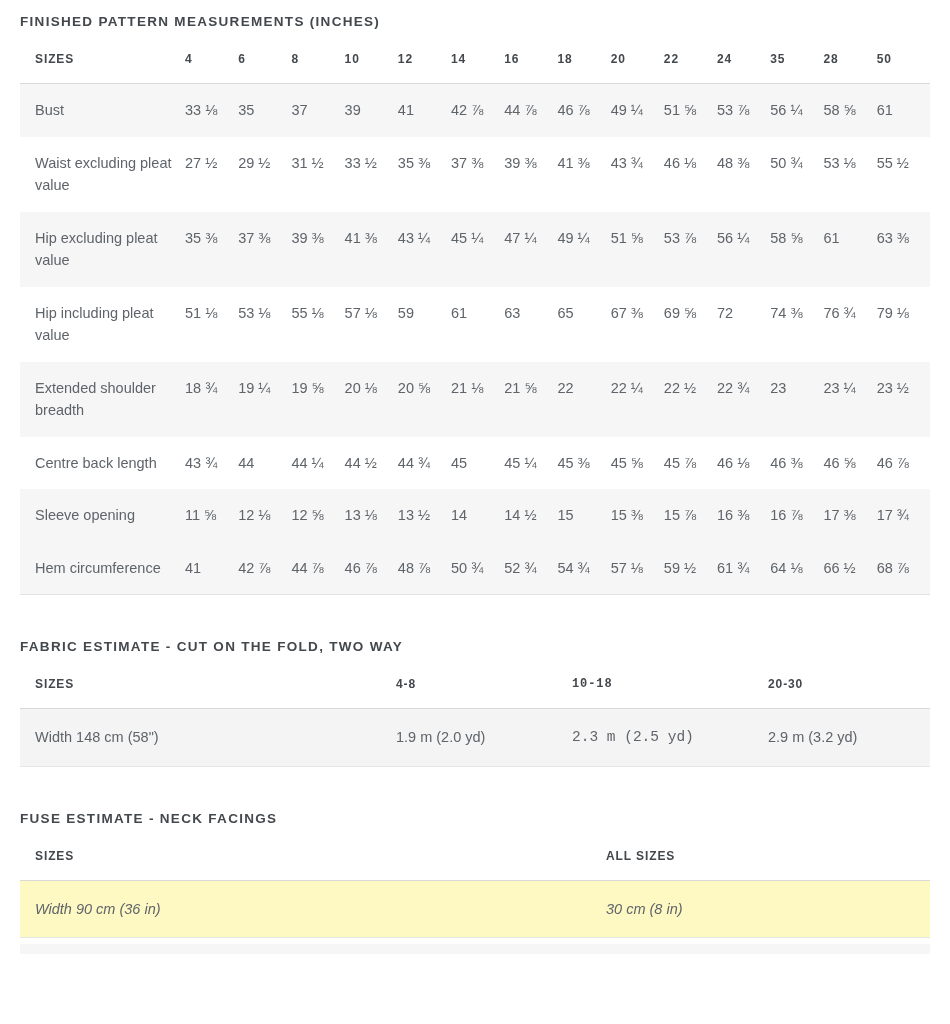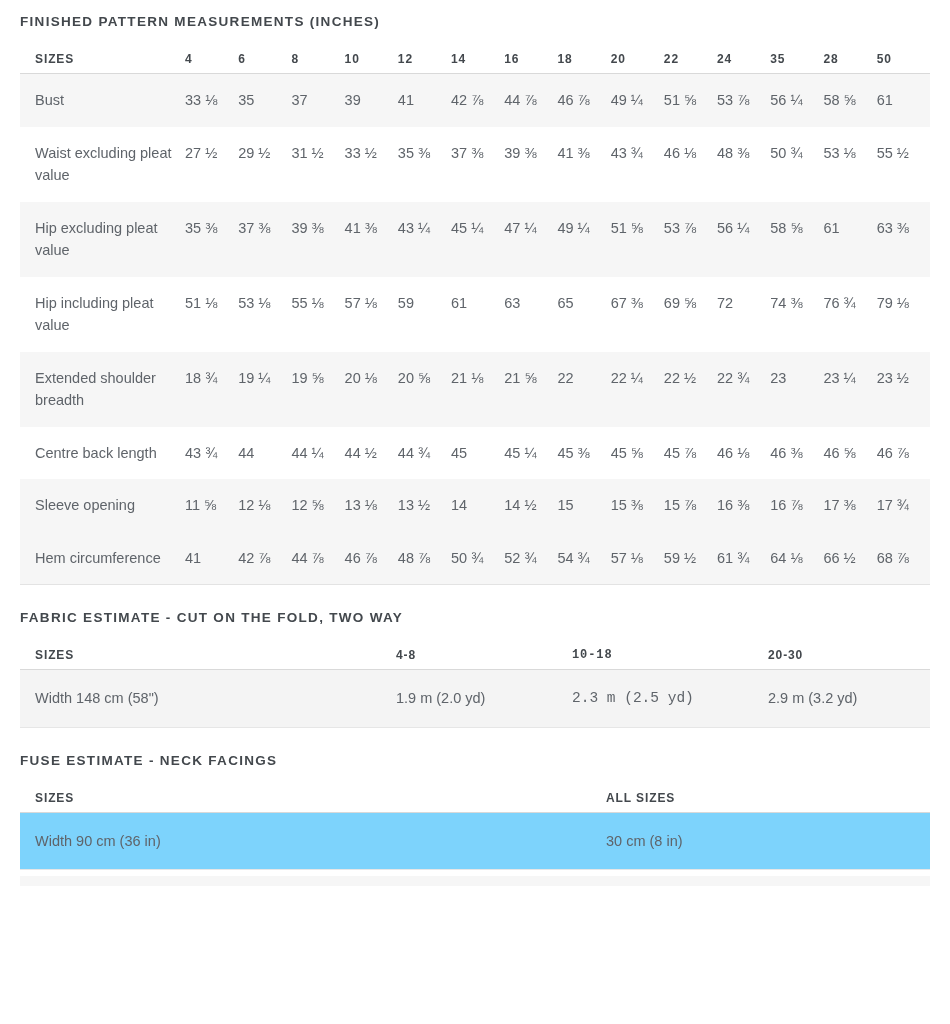--- a/index.html
+++ b/index.html
@@ -16,34 +16,34 @@
     background: #ffffff;
   }
   .section-title {
     font-size: 13.5px;
     font-weight: 700;
     letter-spacing: 1.3px;
     color: #43484d;
     margin: 0;
     line-height: 16px;
   }
-  .section-title.spaced { margin-top: 25px; }
+  .section-title.spaced { margin-top: 44px; }
   table {
     width: 910px;
     border-collapse: collapse;
     table-layout: fixed;
     margin-top: 2px;
   }
   th {
     text-align: left;
     font-size: 12px;
     font-weight: 700;
     letter-spacing: 0.9px;
     color: #43484d;
-    padding: 20px 6px 7px 0;
+    padding: 20px 6px 17px 0;
     border-bottom: 1px solid #d9d9d9;
     vertical-align: middle;
     white-space: nowrap;
   }
   td {
     text-align: left;
     font-size: 14.5px;
     font-weight: 400;
     color: #5f646a;
     line-height: 22.5px;
@@ -62,21 +62,21 @@
   
   .tbl-fabric th:nth-child(1), .tbl-fabric td:nth-child(1) { width: 355px; }
   .tbl-fabric th:nth-child(2), .tbl-fabric td:nth-child(2) { width: 170px; }
   .tbl-fabric th:nth-child(3), .tbl-fabric td:nth-child(3) { width: 190px; font-family: Liberation Mono, monospace; }
   .tbl-fabric tbody tr { background: #f4f4f4; }
   .tbl-fabric tbody td { padding-top: 17px; padding-bottom: 17px; }
   .tbl-fabric { border-bottom: 1px solid #e6e6e6; }
 
   
   .tbl-fuse th:nth-child(1), .tbl-fuse td:nth-child(1) { width: 565px; }
-  .tbl-fuse tbody tr { background: #7dd3fc; }
+  .tbl-fuse tbody tr { background: #fef9c3; font-style: italic; }
   .tbl-fuse tbody td { padding-top: 17px; padding-bottom: 17px; }
   .tbl-fuse { border-bottom: 1px solid #e6e6e6; }
 
   
   .next-row-peek {
     width: 910px;
     height: 10px;
     margin-top: 6px;
     background: #f6f6f6;
   }

